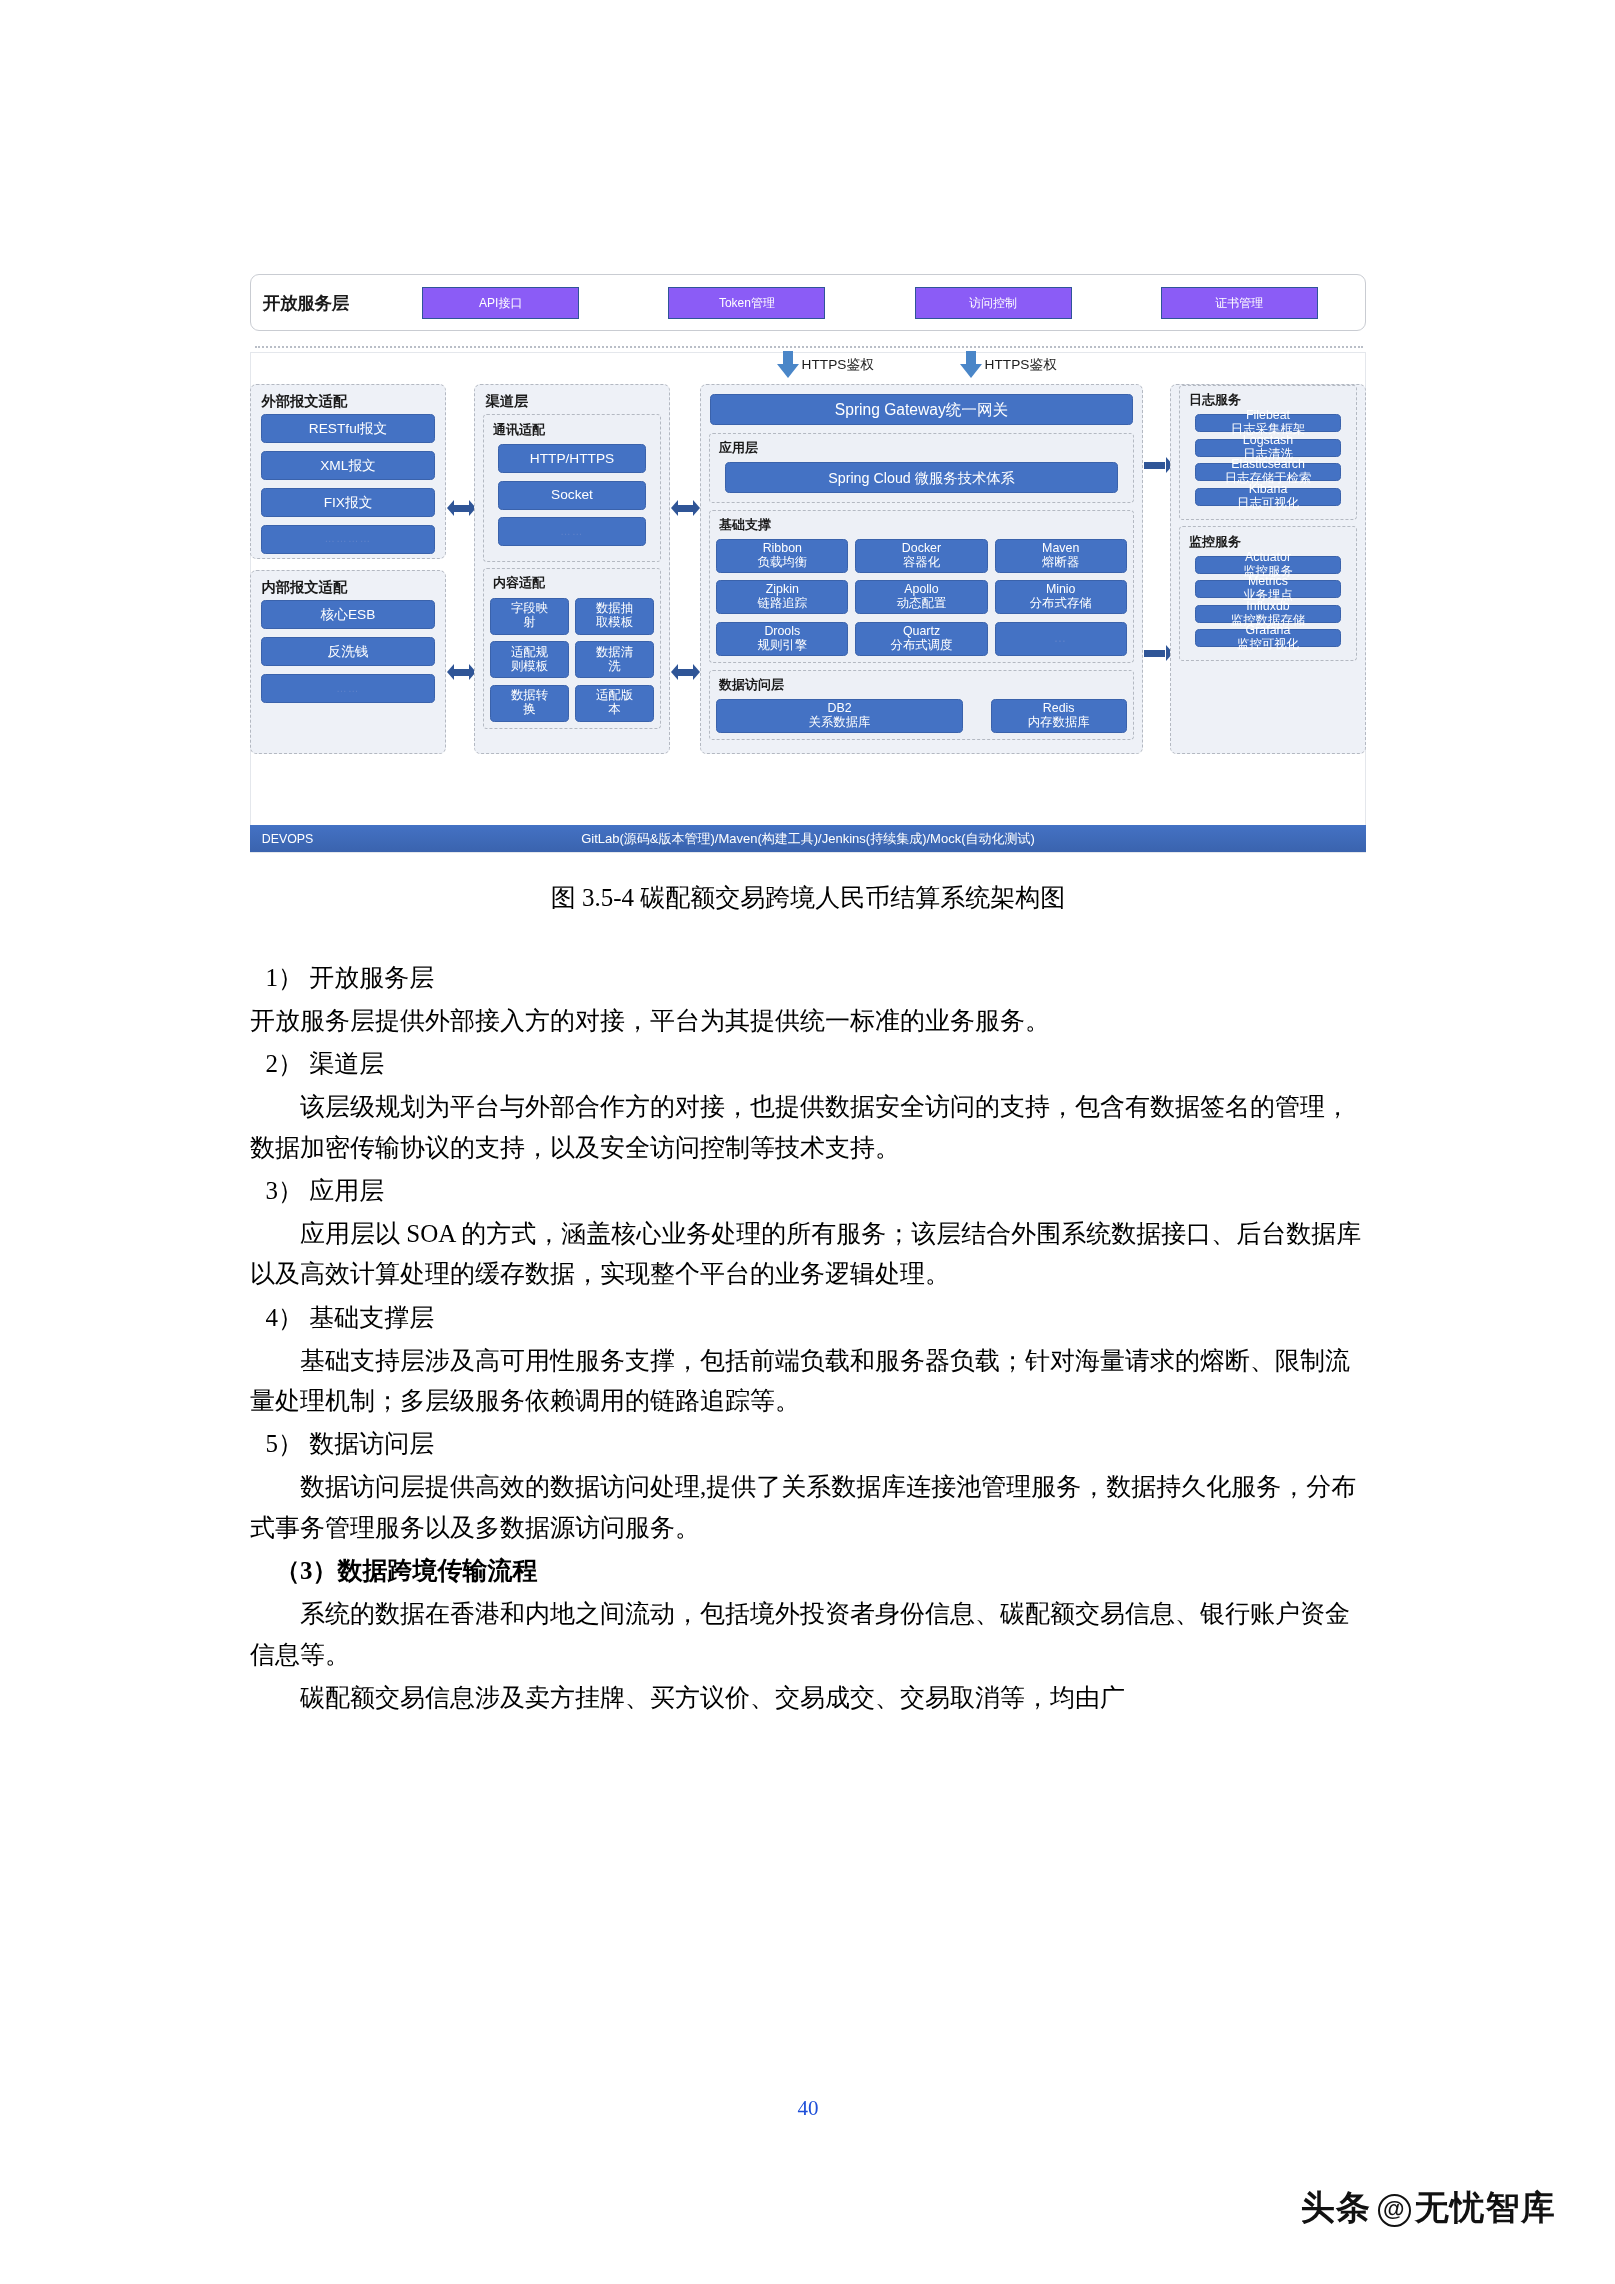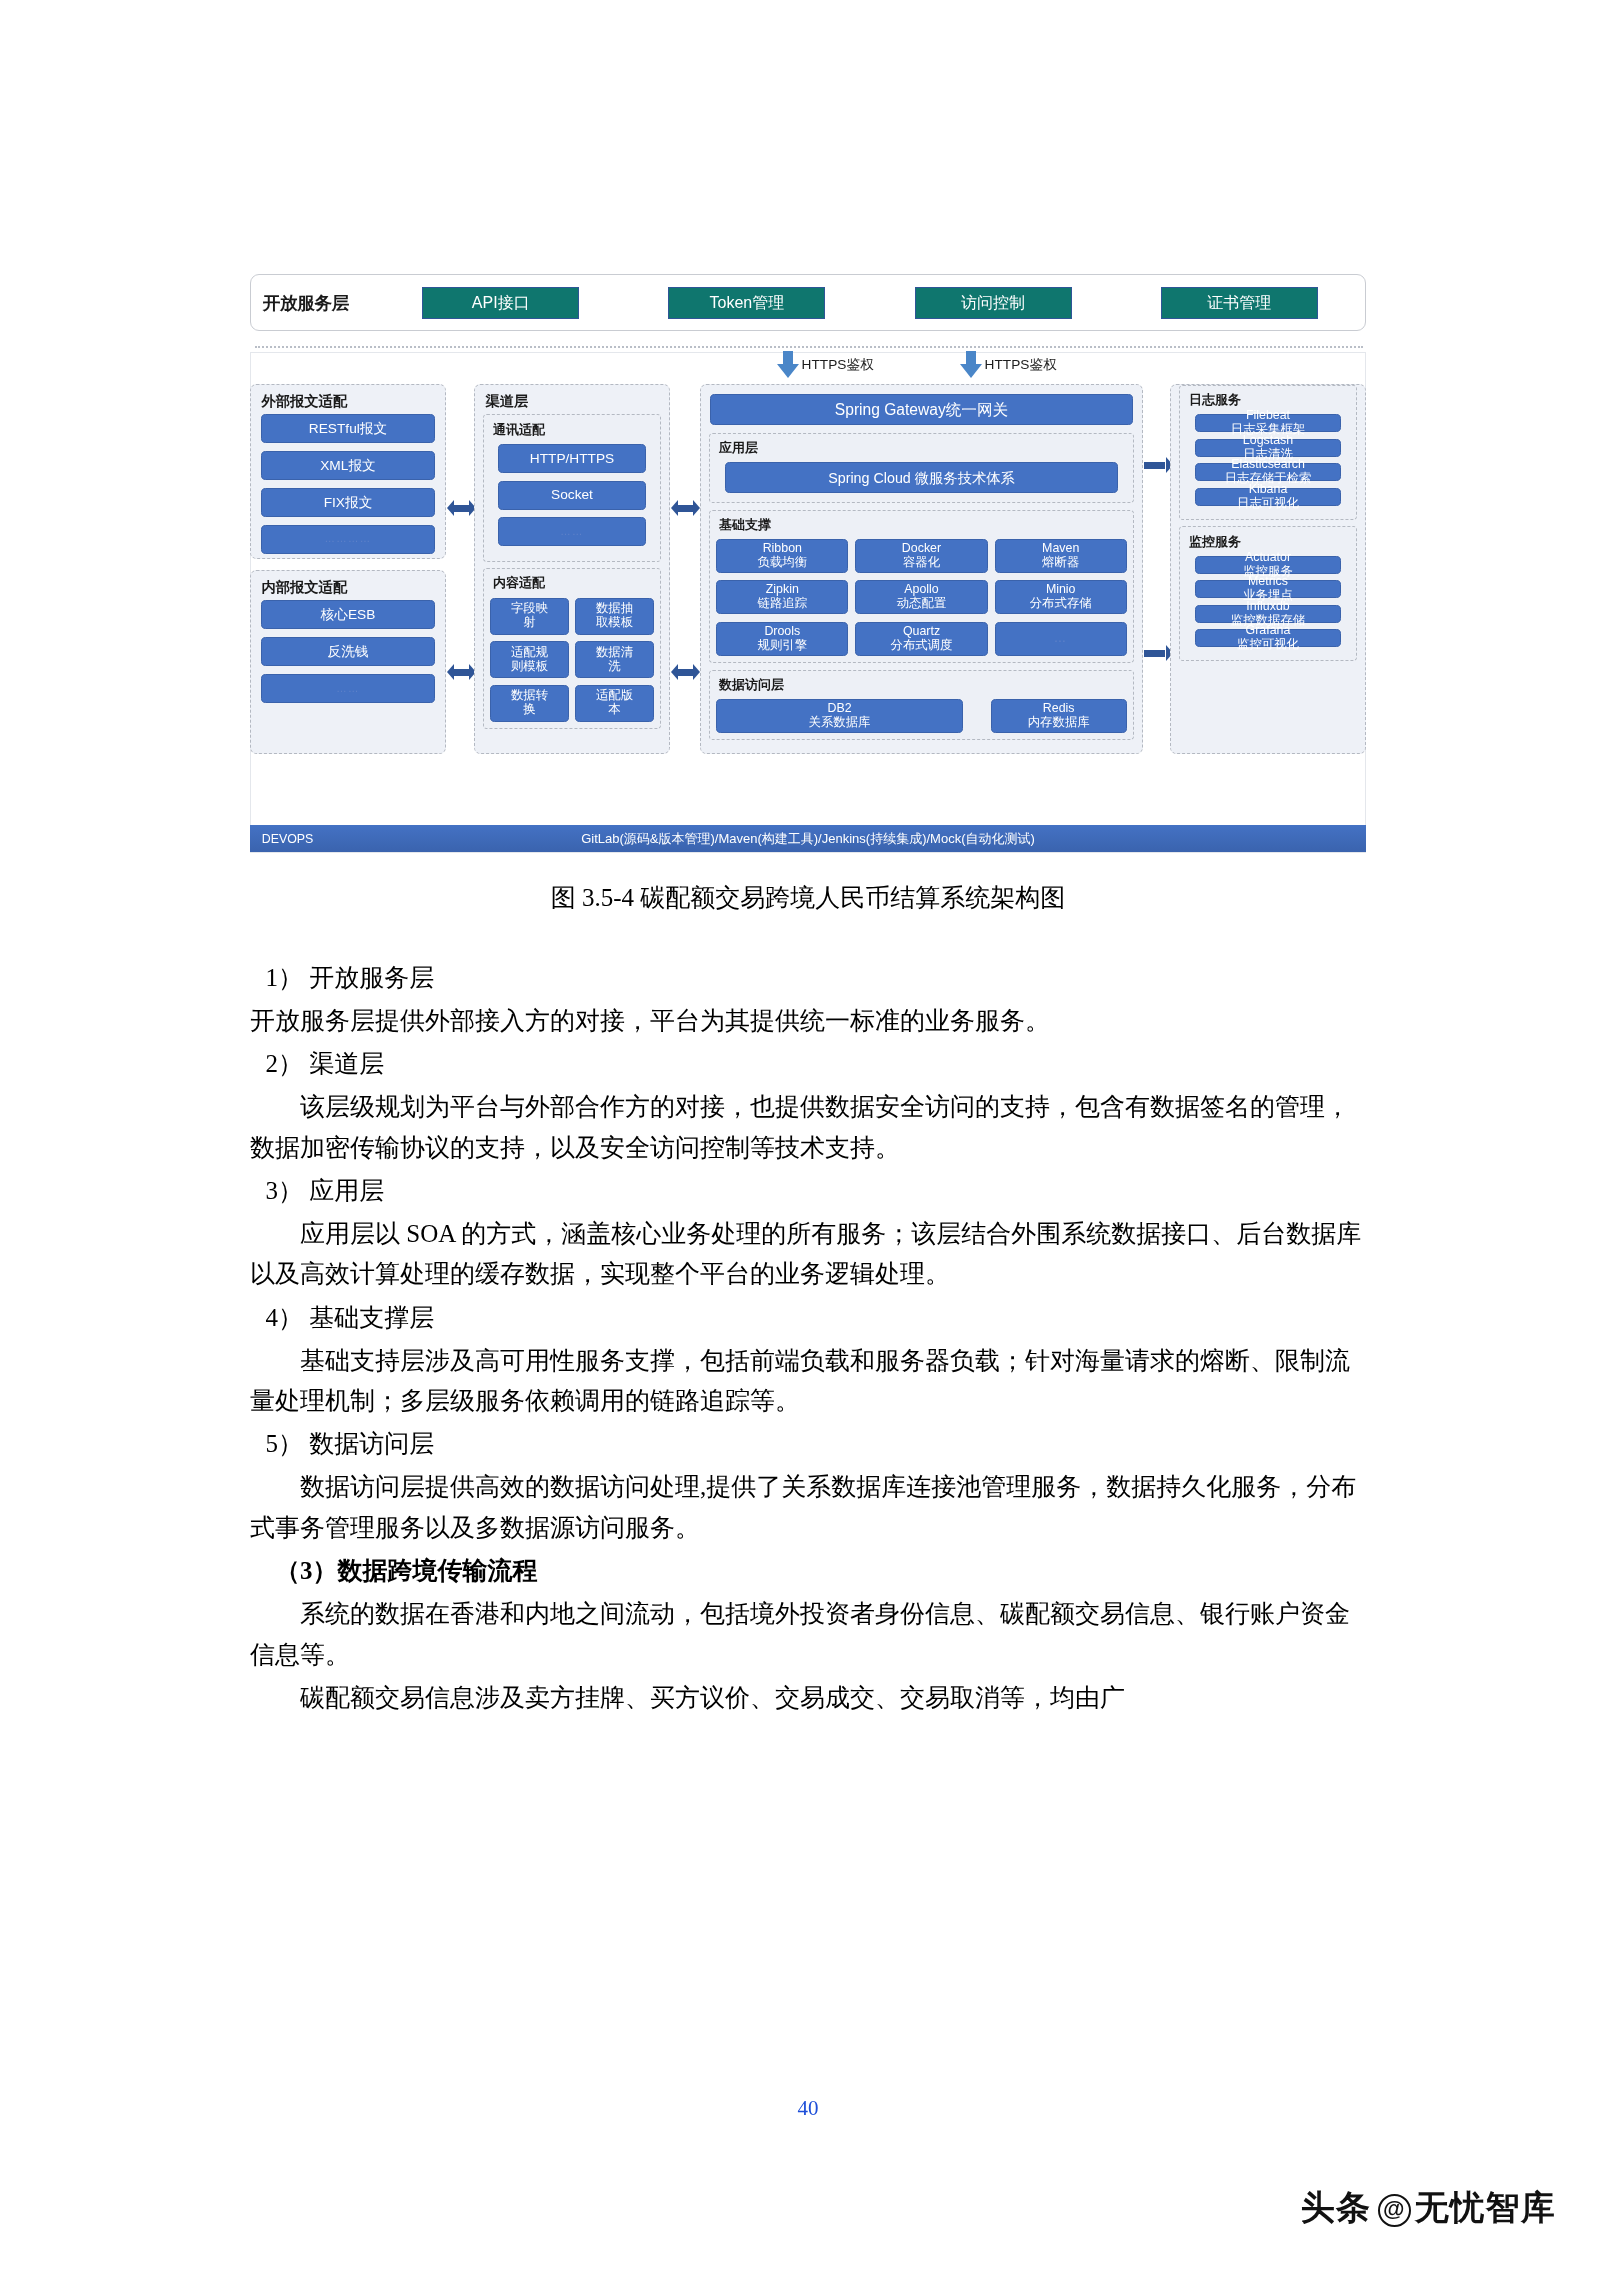--- a/index.html
+++ b/index.html
@@ -58,24 +58,24 @@
   }
   .osv-items {
     display: flex;
     flex: 1;
     justify-content: space-around;
     align-items: center;
     gap: 18px;
     padding-left: 13px;
   }
   .osv-chip {
-    background: #0f766e;
+    background: #8b5cf6;
     color: #ffffff;
     font-family: "Liberation Sans", sans-serif;
-    font-size: 16px;
+    font-size: 12px;
     height: 30px;
     line-height: 30px;
     text-align: center;
     width: 155px;
     flex: none;
     border: 0.7px solid #2f5597;
   }
 
   
   .dashed-sep {

